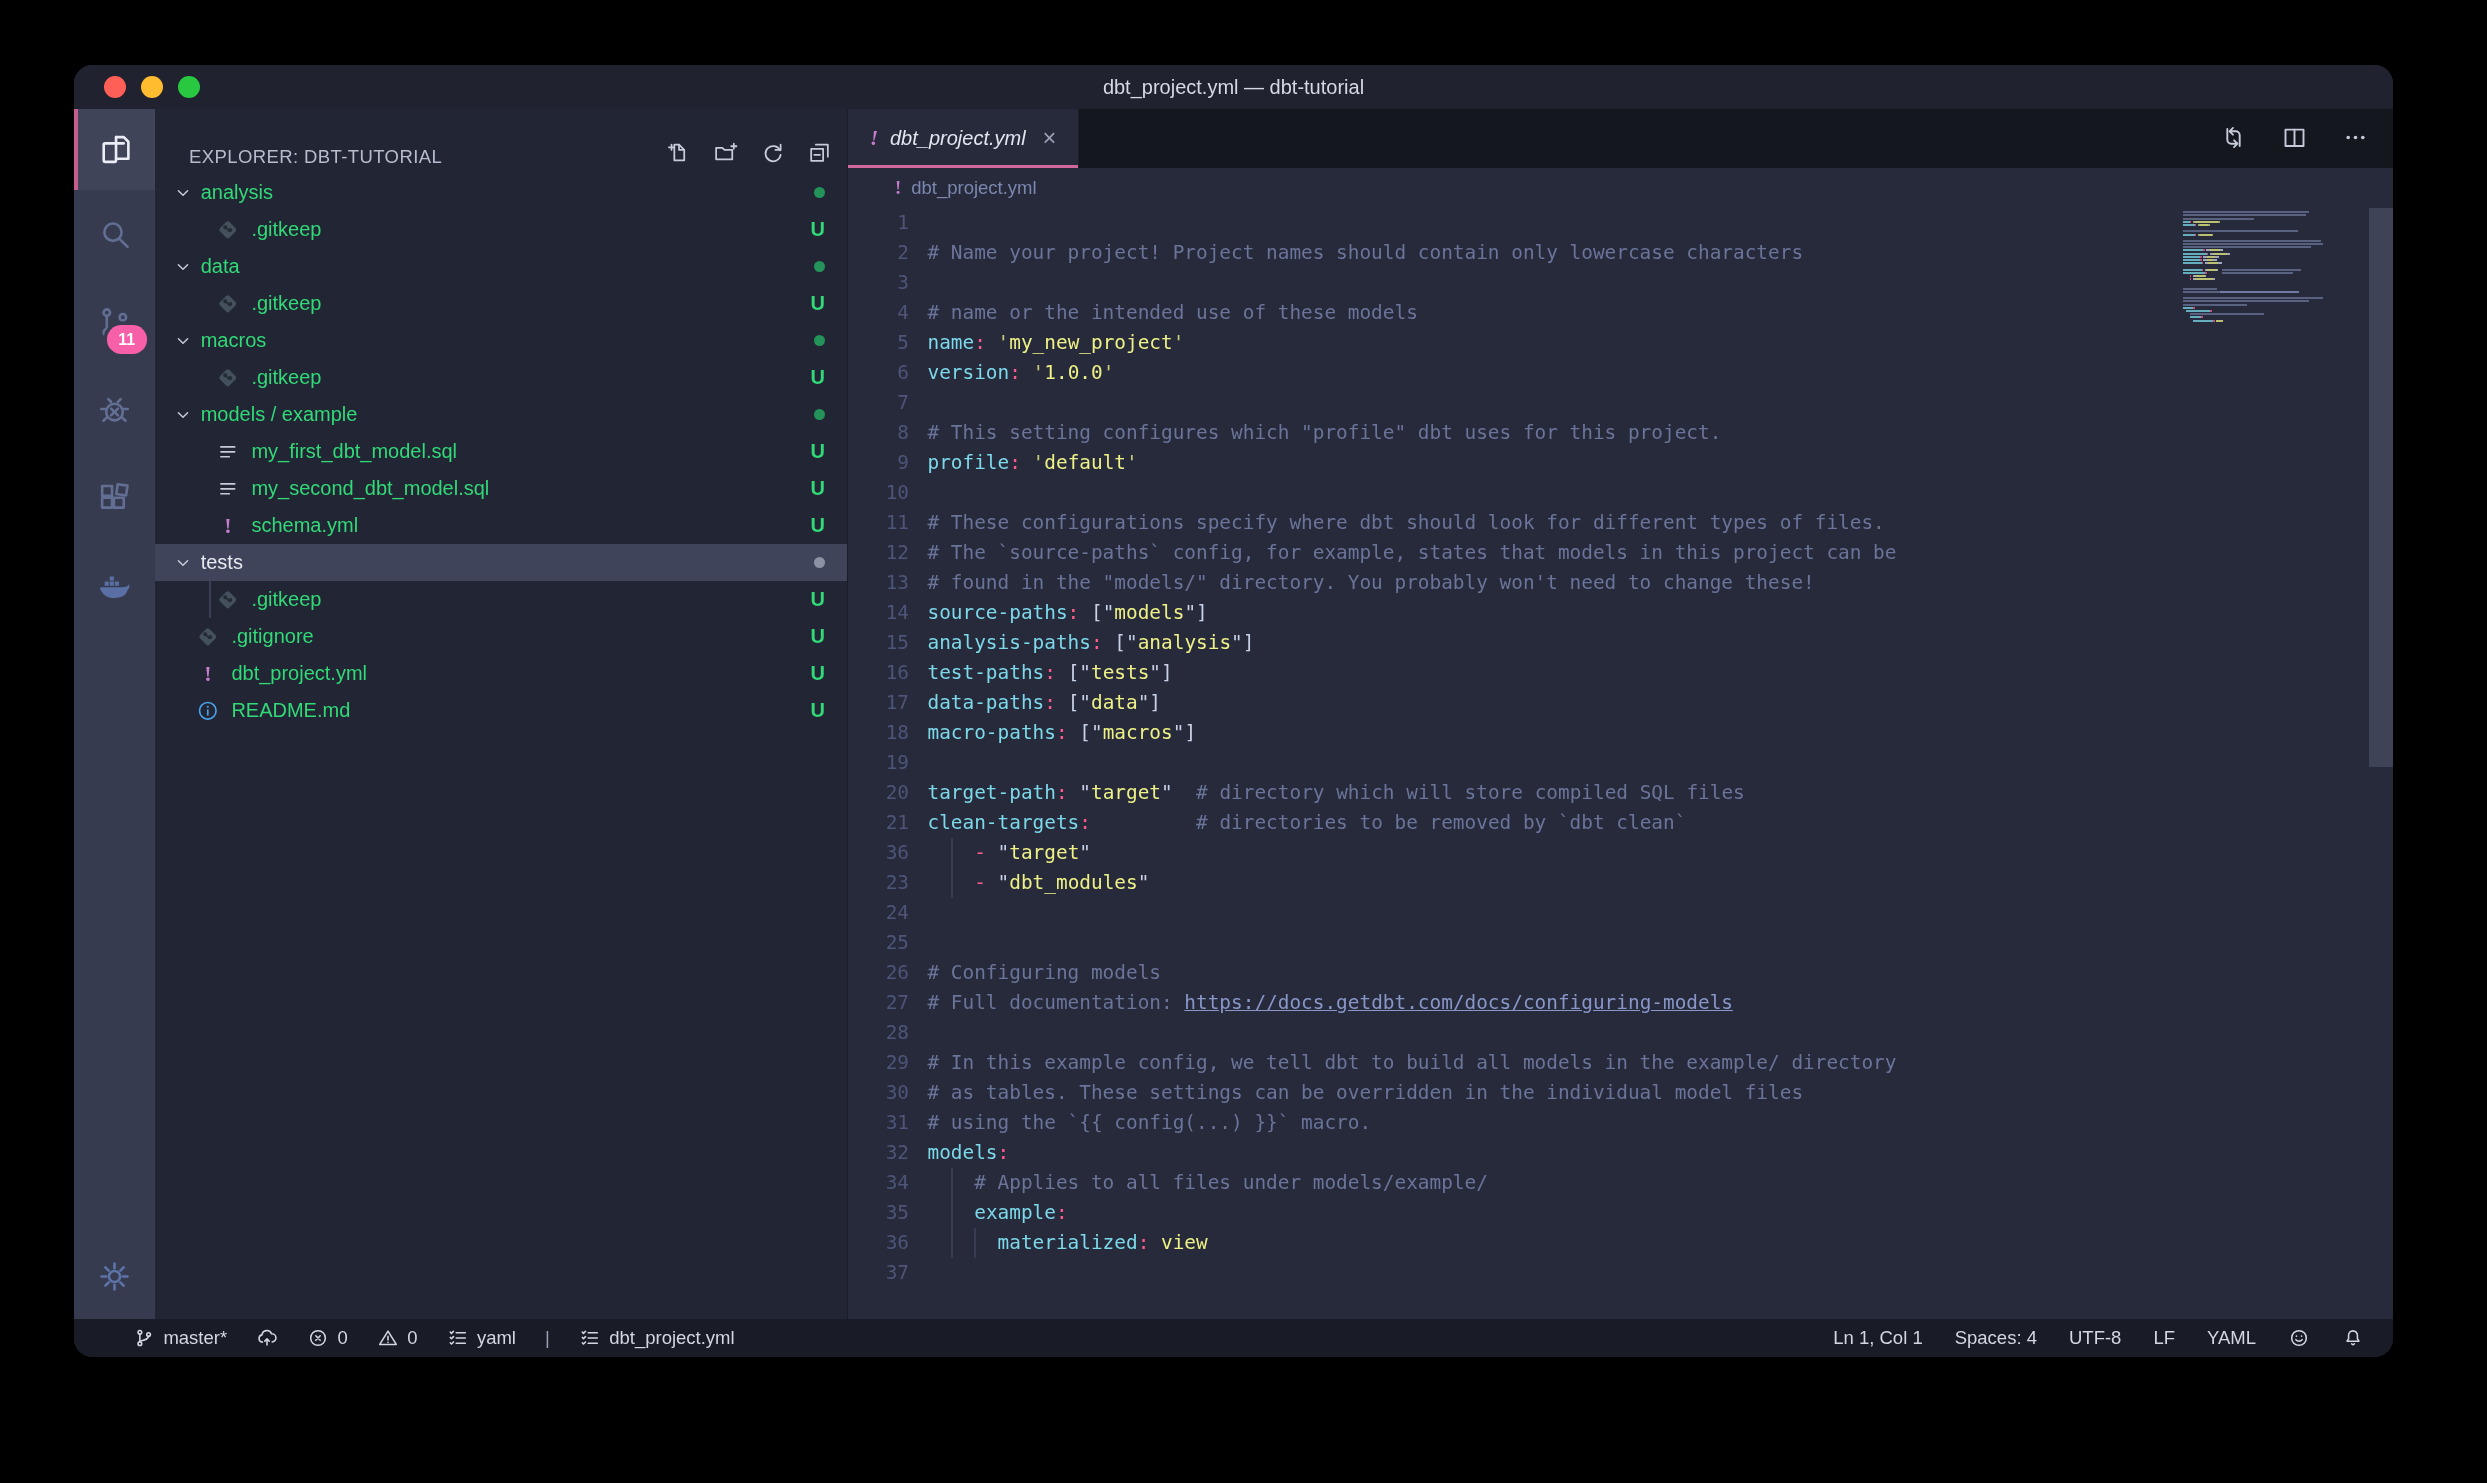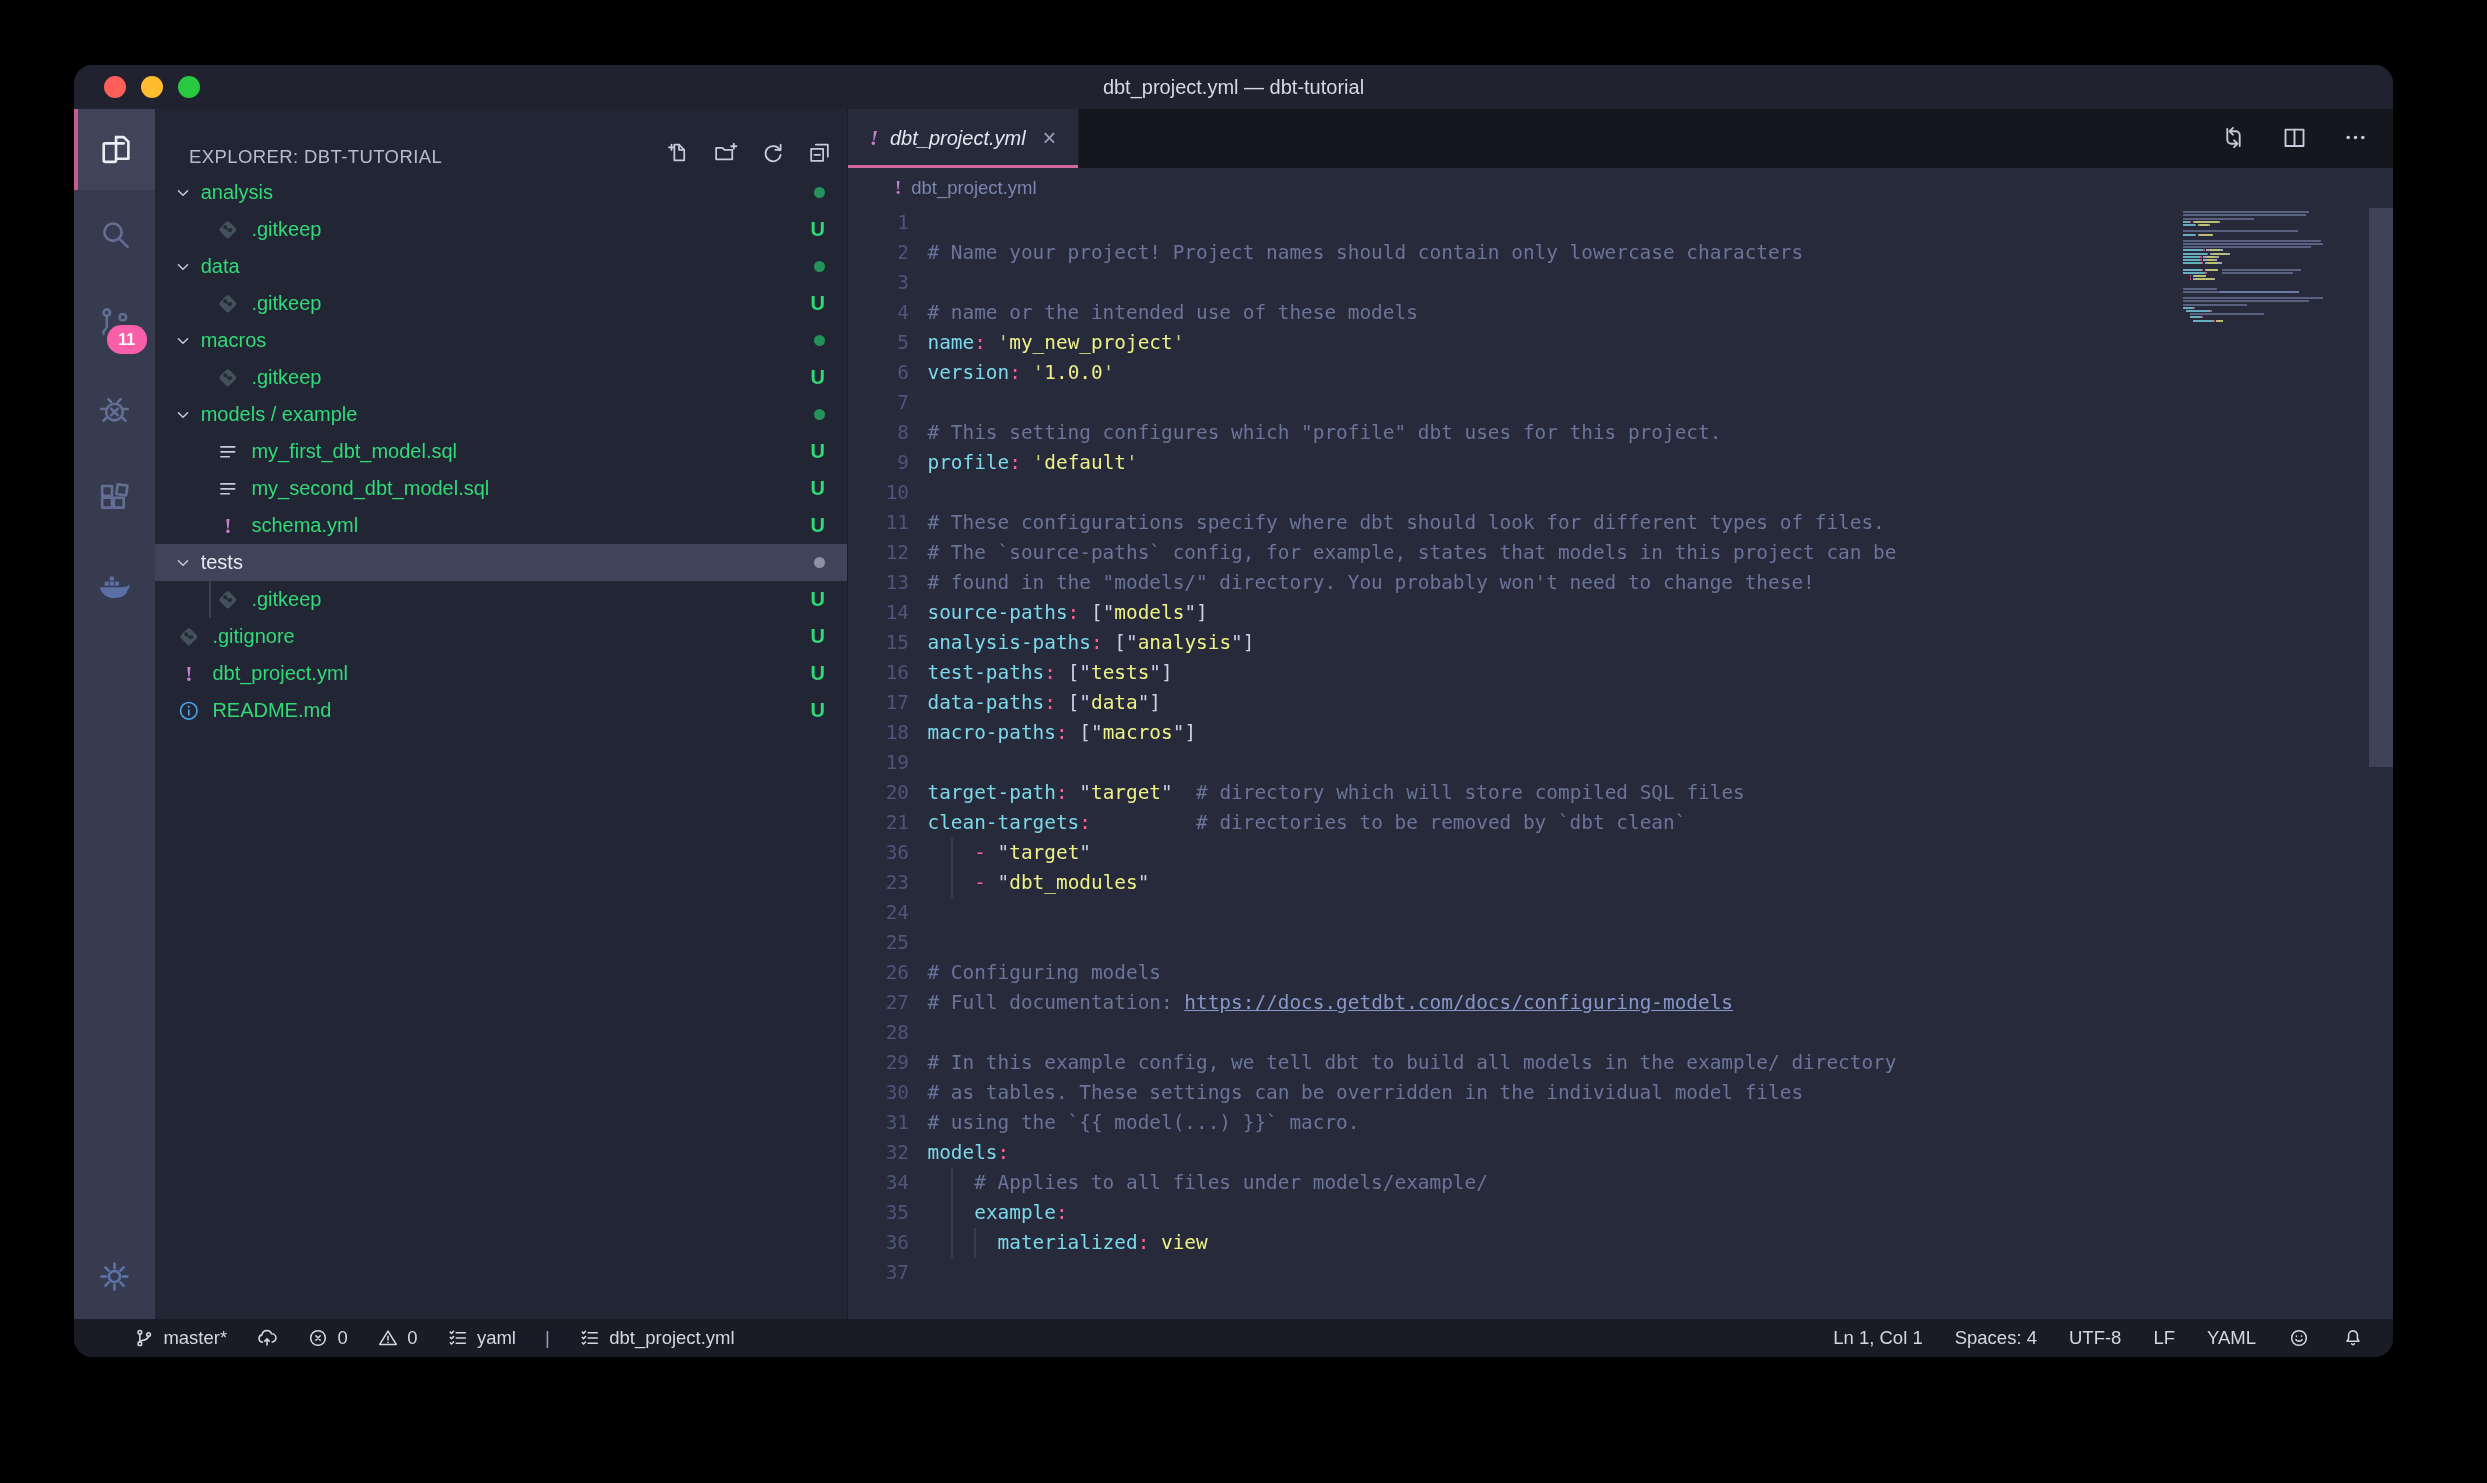--- a/index.html
+++ b/index.html
@@ -29,21 +29,21 @@
   
   .sidebar{width:692px;background:#222534;flex:none;display:flex;flex-direction:column;border-right:1.7px solid #1a1c26;}
   .sb-head{height:47px;display:flex;align-items:flex-end;padding:11.8px 15px 0 34px;}
   .sb-title{color:#b6bccd;font-size:18.5px;letter-spacing:0.4px;flex:1;}
   .sb-actions{display:flex;gap:22px;color:#c6cbd9;}
   .sb-actions svg{width:25px;height:25px;cursor:pointer;}
   .tree{margin-top:6.7px;}
   .row{height:37px;display:flex;align-items:center;position:relative;font-size:20px;color:#31d977;cursor:pointer;}
   .row.selected{background:#3f445a;color:#e8eaf2;}
   .row .chev{width:22px;height:22px;margin:0 6.7px 0 17px;color:#c3c8d6;flex:none;}
-  .row.file{padding-left:22px;}
+  .row.file{padding-left:41px;}
   .row.file.nested{padding-left:61px;}
   .row .ficon{width:23.6px;height:23.6px;margin-right:11.8px;flex:none;display:flex;align-items:center;justify-content:center;}
   .row .bang{font-weight:800;font-size:22px;color:#c77dce;font-family:"Liberation Serif",serif;}
   .row .label{flex:1;white-space:nowrap;overflow:hidden;}
   .row .u{color:#31d977;font-weight:600;margin-right:22px;}
   .row .dot{width:11px;height:11px;border-radius:50%;margin-right:22px;}
   .row .dot.green{background:#23935a;}
   .row .dot.gray{background:#8c92a4;}
   .row .tguide{position:absolute;left:54px;top:0;bottom:0;width:1.7px;background:#3a3f55;}
   
@@ -386,21 +386,21 @@
             <div class="cline"><span class="lnum">21</span><span class="ltext"><span class="tk-k">clean-targets</span><span class="tk-p">:</span><span class="tk-t">         </span><span class="tk-c"># directories to be removed by `dbt clean`</span></span></div>
             <div class="cline"><span class="iguide" style="left: 103px;"></span><span class="lnum">36</span><span class="ltext"><span class="tk-t">    </span><span class="tk-p">-</span><span class="tk-t"> </span><span class="tk-b">"</span><span class="tk-s">target</span><span class="tk-b">"</span></span></div>
             <div class="cline"><span class="iguide" style="left: 103px;"></span><span class="lnum">23</span><span class="ltext"><span class="tk-t">    </span><span class="tk-p">-</span><span class="tk-t"> </span><span class="tk-b">"</span><span class="tk-s">dbt_modules</span><span class="tk-b">"</span></span></div>
             <div class="cline"><span class="lnum">24</span><span class="ltext"></span></div>
             <div class="cline"><span class="lnum">25</span><span class="ltext"></span></div>
             <div class="cline"><span class="lnum">26</span><span class="ltext"><span class="tk-c"># Configuring models</span></span></div>
             <div class="cline"><span class="lnum">27</span><span class="ltext"><span class="tk-c"># Full documentation: </span><span class="tk-u">https://docs.getdbt.com/docs/configuring-models</span></span></div>
             <div class="cline"><span class="lnum">28</span><span class="ltext"></span></div>
             <div class="cline"><span class="lnum">29</span><span class="ltext"><span class="tk-c"># In this example config, we tell dbt to build all models in the example/ directory</span></span></div>
             <div class="cline"><span class="lnum">30</span><span class="ltext"><span class="tk-c"># as tables. These settings can be overridden in the individual model files</span></span></div>
-            <div class="cline"><span class="lnum">31</span><span class="ltext"><span class="tk-c"># using the `{{ model(...) }}` macro.</span></span></div>
+            <div class="cline"><span class="lnum">31</span><span class="ltext"><span class="tk-c"># using the `{{ config(...) }}` macro.</span></span></div>
             <div class="cline"><span class="lnum">32</span><span class="ltext"><span class="tk-k">models</span><span class="tk-p">:</span></span></div>
             <div class="cline"><span class="iguide" style="left: 103px;"></span><span class="lnum">34</span><span class="ltext"><span class="tk-t">    </span><span class="tk-c"># Applies to all files under models/example/</span></span></div>
             <div class="cline"><span class="iguide" style="left: 103px;"></span><span class="lnum">35</span><span class="ltext"><span class="tk-t">    </span><span class="tk-k">example</span><span class="tk-p">:</span></span></div>
             <div class="cline"><span class="iguide" style="left: 103px;"></span><span class="iguide" style="left: 126px;"></span><span class="lnum">36</span><span class="ltext"><span class="tk-t">      </span><span class="tk-k">materialized</span><span class="tk-p">:</span><span class="tk-t"> </span><span class="tk-s">view</span></span></div>
             <div class="cline"><span class="lnum">37</span><span class="ltext"></span></div>
           </div>
         <div class="minimap" id="minimap">
             <div class="mrow"></div>
             <div class="mrow">
               <i style="width: 126px; background: rgb(107, 116, 153);"></i>

